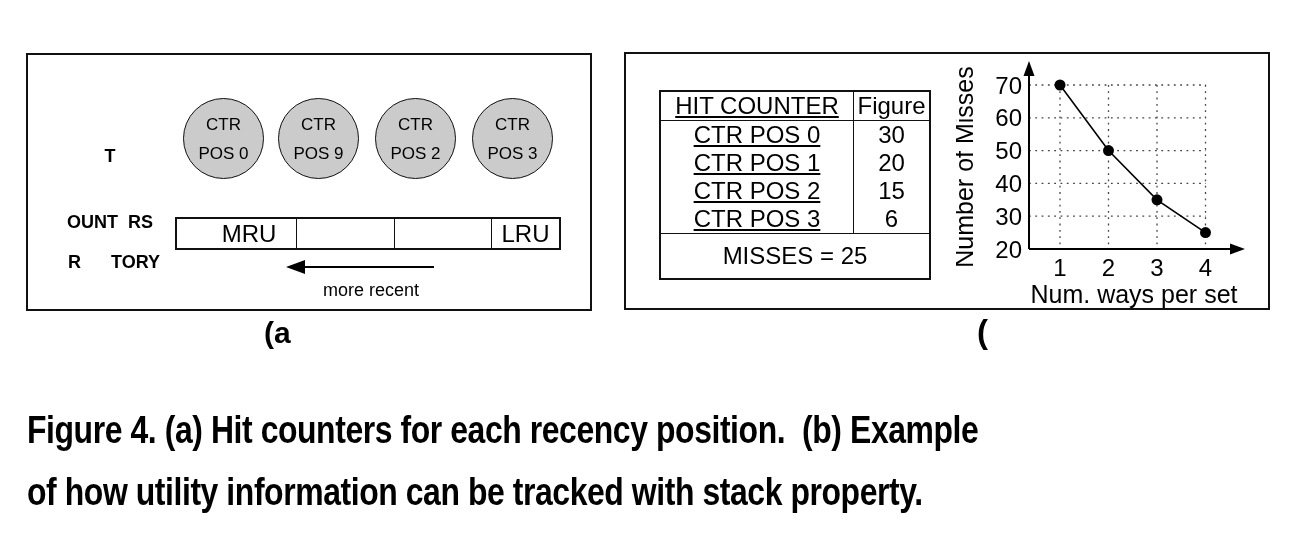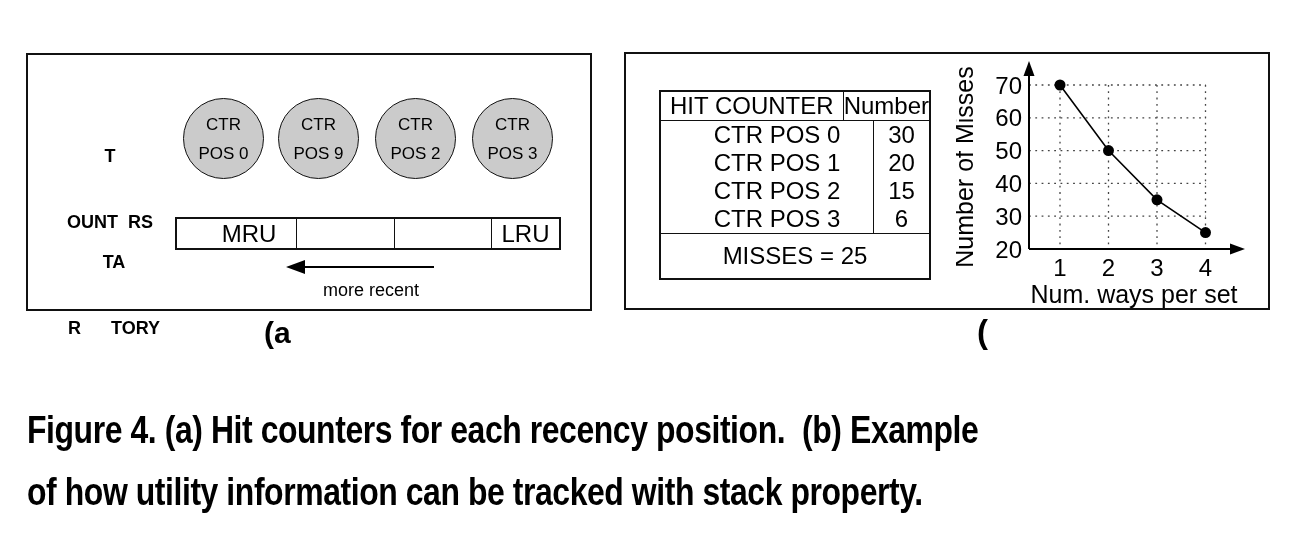--- a/index.html
+++ b/index.html
@@ -42,24 +42,24 @@
   .sub-caption { position:absolute; font-weight:bold; transform-origin:0 0; }
   #caption-a { left:264px; top:316px; font-size:30px; }
   #caption-b { left:977px; top:313px; font-size:33px; }
   
   #panel-b { left:624px; top:52px; width:646px; height:258px; }
   .utable {
     position:absolute; left:33px; top:36px; width:272px; height:190px;
     border:2px solid #111; display:flex; flex-direction:column; font-size:24px;
   }
   .t-head { display:flex; height:30px; border-bottom:1.5px solid #111; }
-  .t-row  { display:flex; height:32px;margin-left:20px; }
+  .t-row  { display:flex; height:32px; }
   .t-foot { height:100%; border-top:1.5px solid #111; display:flex; align-items:center; justify-content:center; }
   .cell { display:flex; align-items:center; justify-content:center; }
-  .c1 { width:193px; border-right:1.5px solid #111; }
+  .c1 { width:193px; border-right:1.5px solid #111;text-decoration:underline; }
   .c2 { flex:1; }
   #misses-chart { position:absolute; left:330px; top:6px; }
   #misses-chart text { font-family:"Liberation Sans", sans-serif; fill:#000; }
   
   .fig-caption {
     position:absolute; left:27px; font-weight:bold; font-size:38px;
     white-space:pre; letter-spacing:-0.5px;
     transform:scaleX(0.84); transform-origin:0 0;
   }
   #fig-cap-1 { top:409px; }
@@ -86,21 +86,20 @@
   <div class="ctr-circle" style="left: 347px; top: 43px; background: rgb(203, 203, 203);">
     <div>CTR</div>
     <div>POS 2</div>
   </div>
   <div class="ctr-circle" style="left: 444px; top: 43px; background: rgb(203, 203, 203);">
     <div>CTR</div>
     <div>POS 3</div>
   </div>
 
   <div class="glitch-label" style="left:16px; top:152px;">
-    <div>TA</div>
     <div>R      TORY</div>
   </div>
 
   <div class="stack-rect">
     <div class="stack-cell div" style="width:95px;">MRU</div>
     <div class="stack-cell div" style="width:98px;"></div>
     <div class="stack-cell div" style="width:97px;"></div>
     <div class="stack-cell" style="flex:1;">LRU</div>
   </div>
 
@@ -109,21 +108,21 @@
   <div class="more-recent">more recent</div>
 </div>
 
 <div class="sub-caption" id="caption-a">(a</div>
 
 <div class="panel" id="panel-b">
 
   <div class="utable">
     <div class="t-head">
       <div class="cell c1">HIT COUNTER</div>
-      <div class="cell c2">Number</div>
+      <div class="cell c2">Figure</div>
     </div>
     <div class="t-row">
       <div class="cell c1">CTR POS 0</div>
       <div class="cell c2">30</div>
     </div>
     <div class="t-row">
       <div class="cell c1">CTR POS 1</div>
       <div class="cell c2">20</div>
     </div>
     <div class="t-row">

